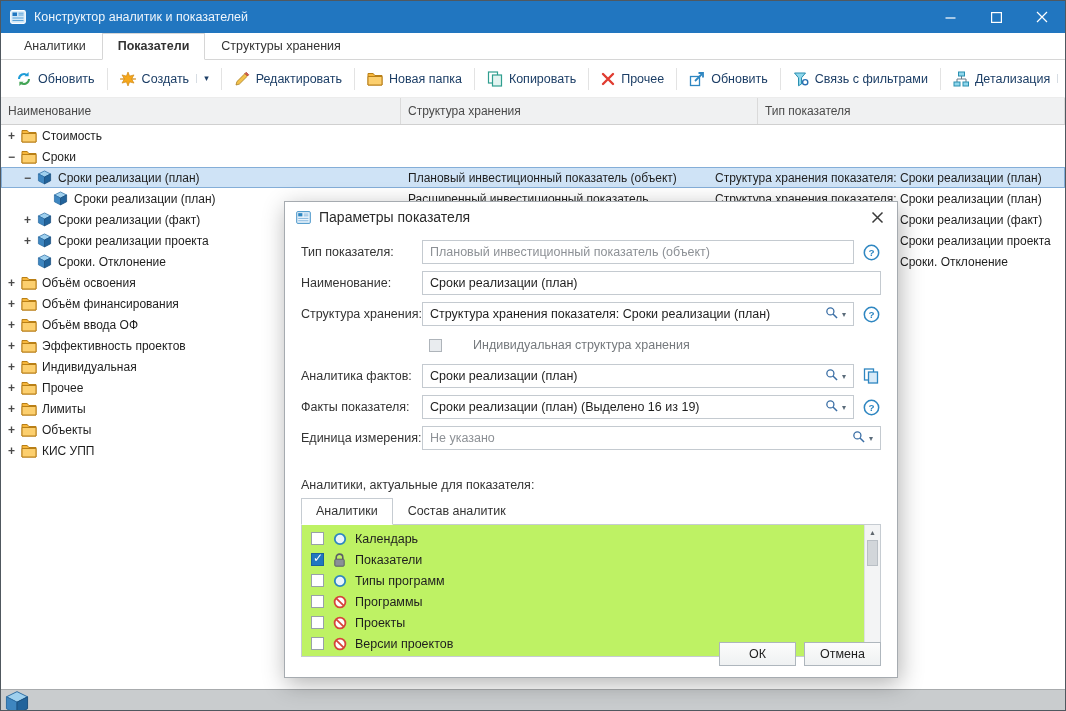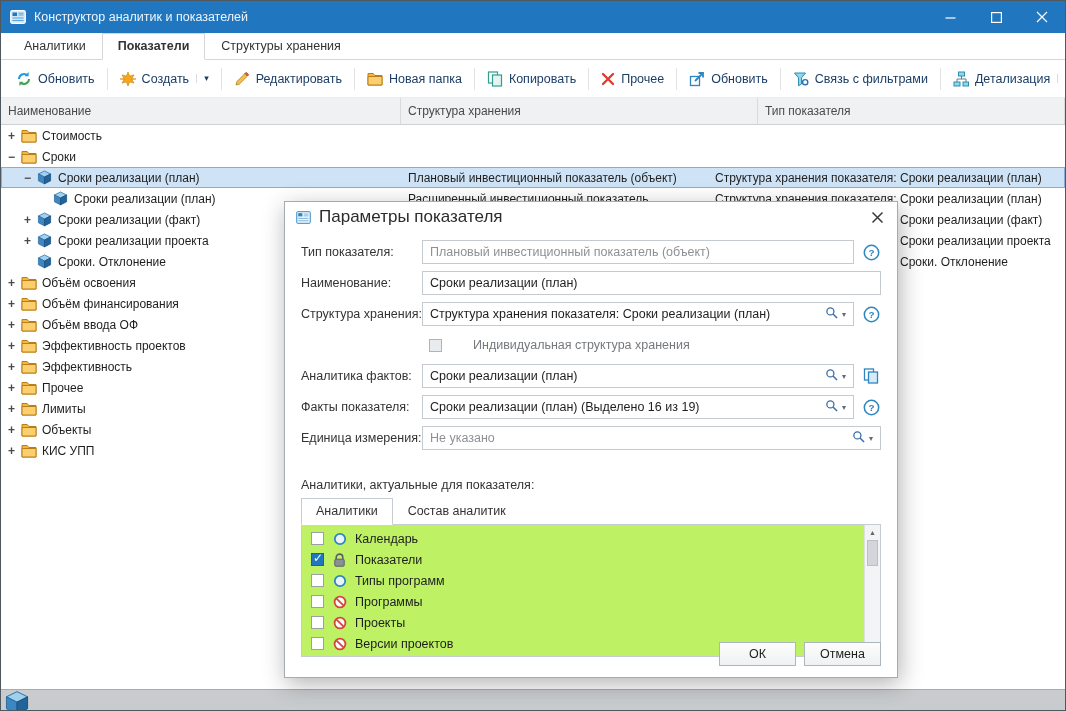--- a/index.html
+++ b/index.html
@@ -44,21 +44,21 @@
   .ticon{width:19px;flex:0 0 auto;display:flex;justify-content:center;}
   .tlabel{margin-left:4px;}
 
   
   .footer{flex:0 0 21px;background:#c9ccce;border-top:1px solid #a8abad;}
   .bottom-cube{position:absolute;left:3px;bottom:-6px;z-index:5;display:flex;}
 
   
   .dialog{position:absolute;left:283px;top:200px;width:614px;height:477px;background:#fff;border:1px solid #a6abb0;box-shadow:2px 6px 22px rgba(0,0,0,.3);z-index:10;display:flex;flex-direction:column;}
   .dlg-titlebar{flex:0 0 30px;display:flex;align-items:center;padding:0 11px;}
-  .dlg-title{font-size:17px;color:#2b2b2b;margin-left:8px;flex:1;}
+  .dlg-title{font-size:14px;color:#2b2b2b;margin-left:8px;flex:1;}
   .dlg-close{display:flex;padding:2px;}
   .dlg-fields{margin-top:8px;}
   .dlg-field{display:flex;align-items:center;margin:0 16px 7px;height:24px;}
   .flabel{width:121px;flex:0 0 auto;font-size:12.5px;color:#333;white-space:nowrap;}
   .finput{flex:1;height:24px;border:1px solid #c4cad0;display:flex;align-items:center;padding:0 7px;font-size:12.5px;color:#1e1e1e;background:#fff;overflow:hidden;}
   .fvalue{white-space:nowrap;overflow:hidden;flex:1;}
   .finput.muted .fvalue{color:#8d9196;}
   .lookup{display:flex;align-items:center;margin-left:6px;flex:0 0 auto;}
   .lk-caret{font-size:8px;color:#5a6b7a;margin-left:4px;}
   .fafter{width:20px;margin-left:7px;flex:0 0 auto;display:flex;justify-content:center;}
@@ -384,21 +384,21 @@
       </div>
       <div class="trow">
         <div class="tc gc1" style="padding-left: 3px;">
           <span class="expand">+</span>
           <span class="ticon">
             <svg width="16" height="14" viewBox="0 0 16 14">
               <path d="M1 1.5h5.2l1.6 2H15v9.5H1z" fill="#f7b73c" stroke="#b97f16"></path>
               <path d="M1 4.5h14V13H1z" fill="#fccf6e" stroke="#b97f16"></path>
             </svg>
           </span>
-          <span class="tlabel">Эффективность</span>
+          <span class="tlabel">Индивидуальная</span>
         </div>
         <div class="tc gc2"></div>
         <div class="tc gc3"></div>
       </div>
       <div class="trow">
         <div class="tc gc1" style="padding-left: 3px;">
           <span class="expand">+</span>
           <span class="ticon">
             <svg width="16" height="14" viewBox="0 0 16 14">
               <path d="M1 1.5h5.2l1.6 2H15v9.5H1z" fill="#f7b73c" stroke="#b97f16"></path>

